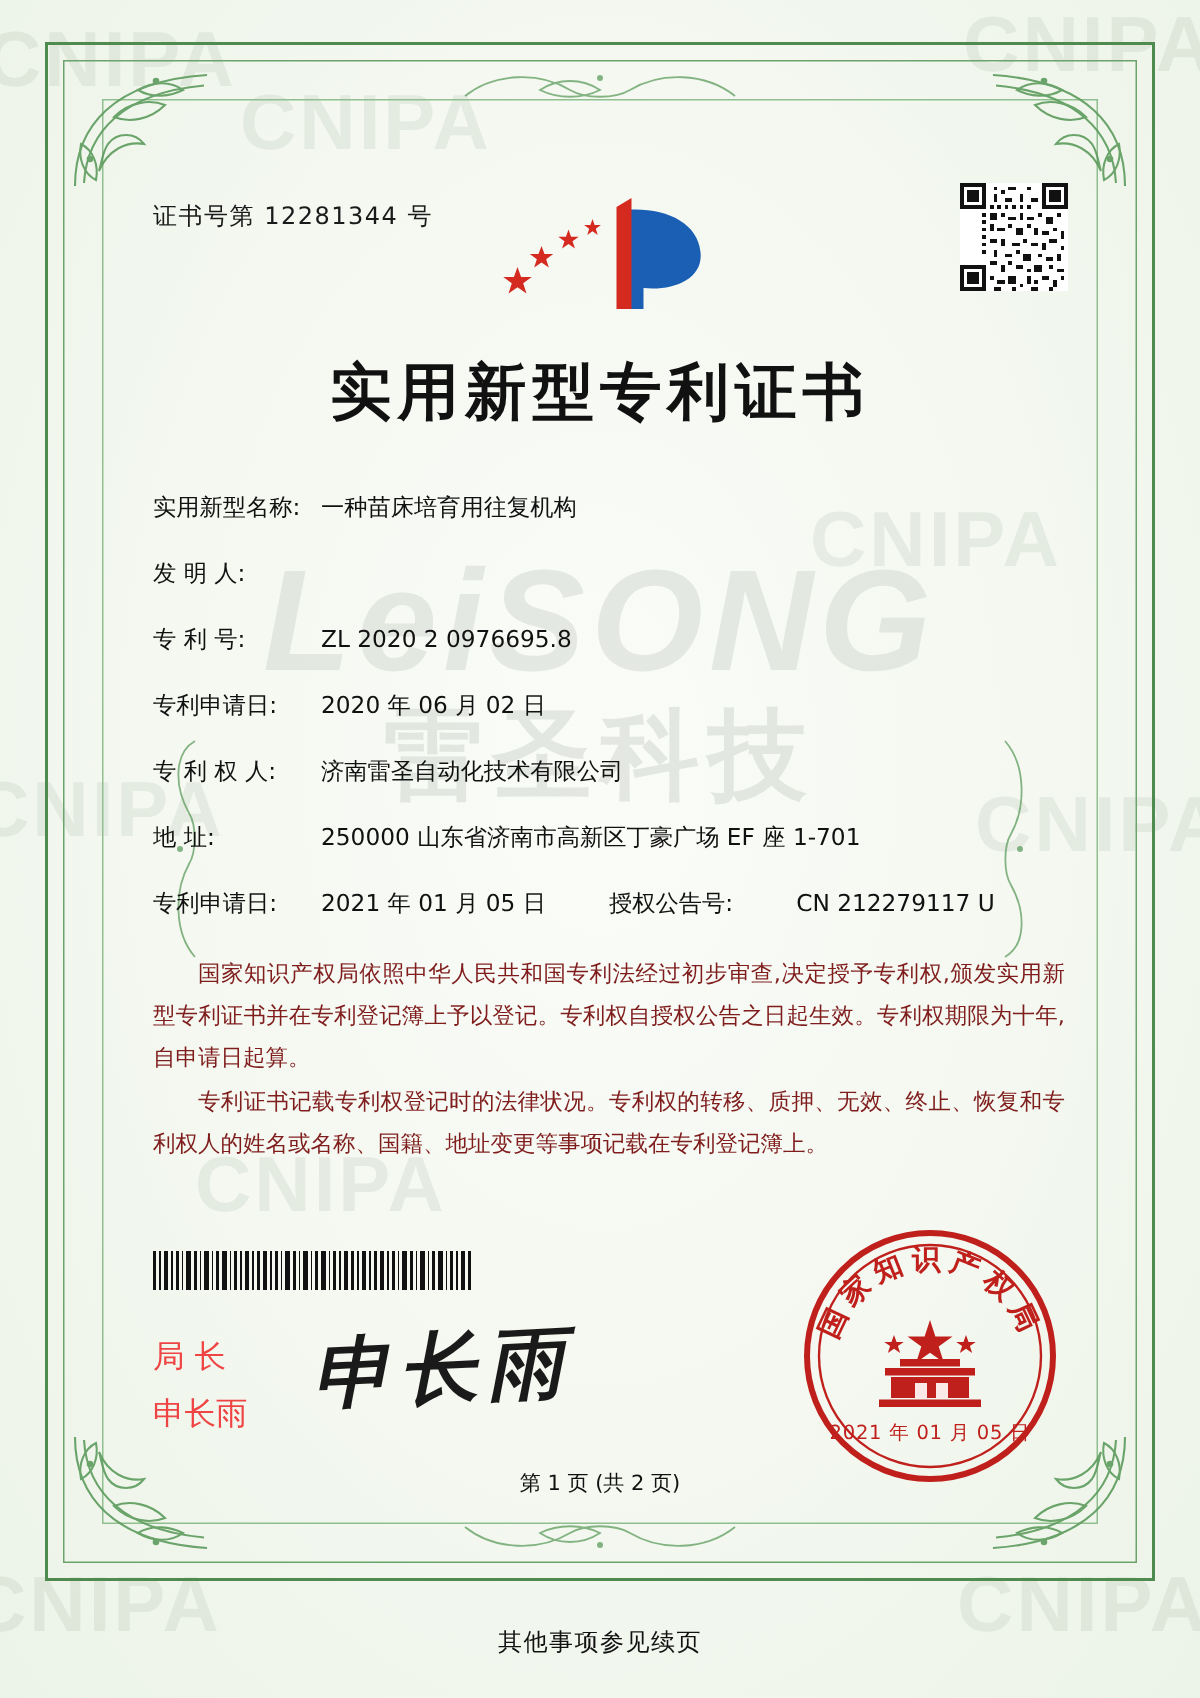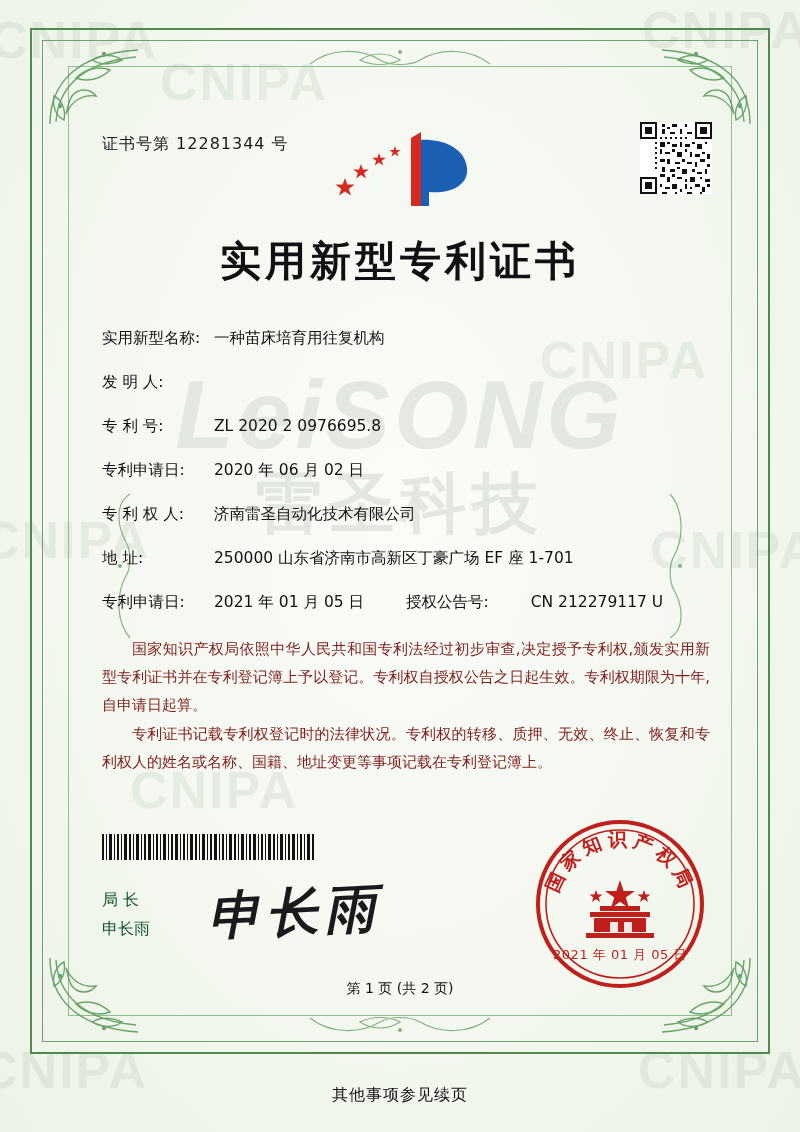--- a/index.html
+++ b/index.html
@@ -223,22 +223,22 @@
     width: 214px;
     height: 26px;
   }
   .barcode svg { width: 100%; height: 100%; display: block; }
 
   .signature-block {
     position: absolute;
     left: 34px;
     top: 820px;
     font-family: "DejaVu Sans", sans-serif;
-    font-size: 16px;
-    color: #14532d;
+    font-size: 21px;
+    color: #ef4444;
     line-height: 1.8;
   }
 
   .handwriting {
     position: absolute;
     left: 140px;
     top: 812px;
     font-family: "DejaVu Serif", serif;
     font-size: 52px;
     font-style: italic;

